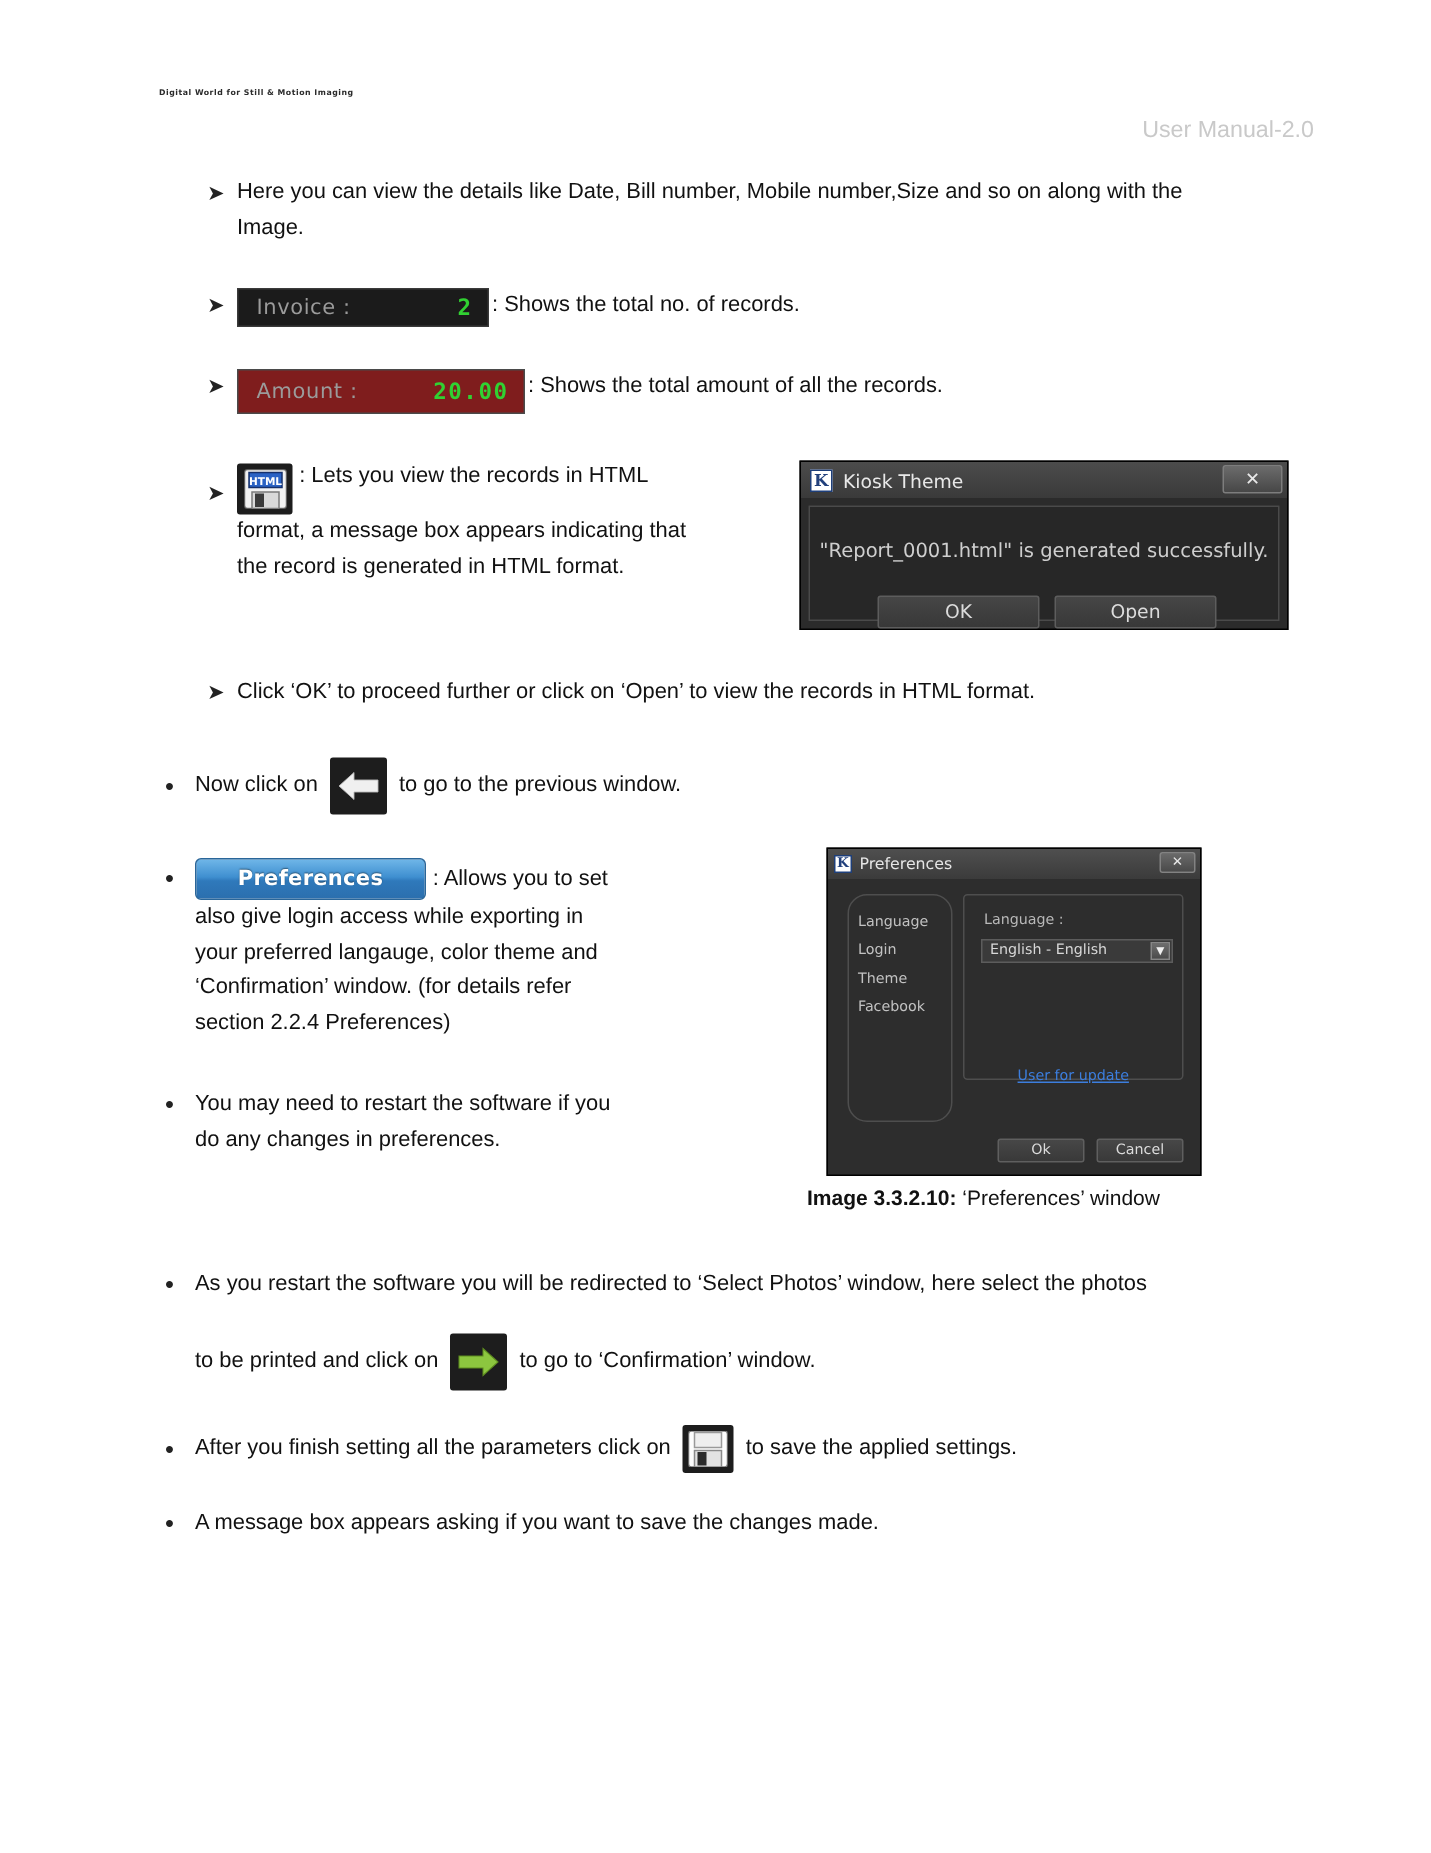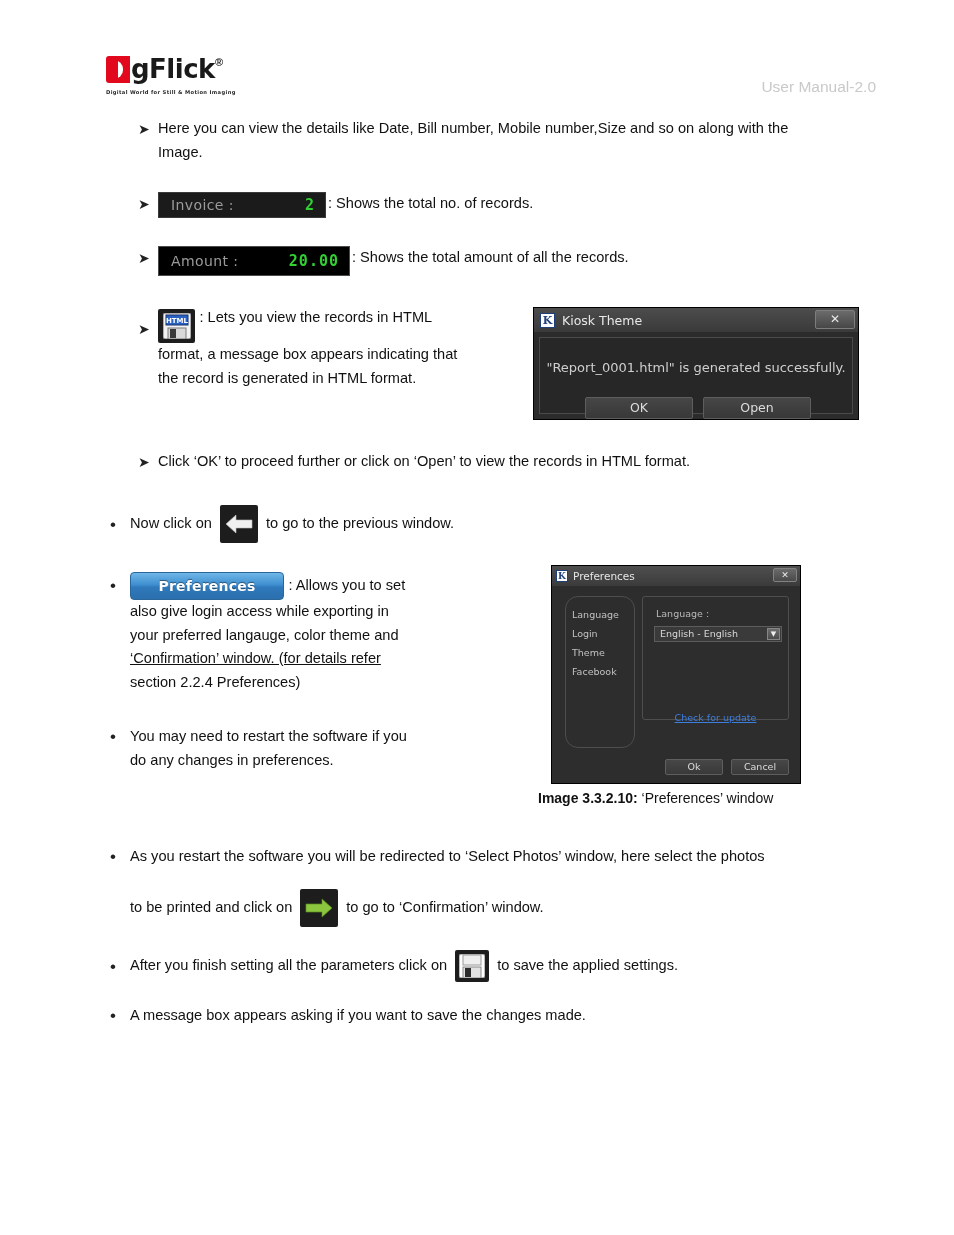--- a/index.html
+++ b/index.html
@@ -155,21 +155,21 @@
     right: 10px;
     top: 50%;
     transform: translateY(-50%);
     color: #31d132;
     font-family: "DejaVu Sans Mono", monospace;
     font-size: 15px;
     font-weight: bold;
     letter-spacing: 1px;
   }
   #invoice-widget { width: 168px; height: 26px; }
-  #amount-widget  { width: 192px; height: 30px; background:#000000; border:1px solid #4a4a4a; }
+  #amount-widget  { width: 192px; height: 30px; background:#7f1d1d; border:1px solid #4a4a4a; }
 
   
   .tile {
     display: inline-block;
     vertical-align: middle;
     background: #1d1d1d;
     position: relative;
     box-sizing: border-box;
   }
   .tile-arrow { width: 38px; height: 38px; border-radius: 2px; }
@@ -418,25 +418,20 @@
     font-size: 14px;
     color: #111;
   }
   .caption b { font-weight: bold; }
 </style>
 </head>
 <body>
 
 <div class="page-header">
   <div class="logo-block">
-    <div class="logo-word">
-      <span class="logo-d"></span>
-      <span class="logo-rest">gFlick</span>
-      <span class="logo-reg">®</span>
-    </div>
     <div class="logo-tagline">Digital World for Still &amp; Motion Imaging</div>
   </div>
   <div class="header-right">User Manual-2.0</div>
 </div>
 
 <div class="content">
 
   <div class="row" style="left:138px; top:117px; width:700px;">
     <span class="bullet-arrow">➤</span>
     <span class="txt" style="width:672px;">Here you can view the details like Date, Bill number, Mobile number,Size and so on along with the Image.</span>
@@ -492,21 +487,21 @@
     <span class="txt-inline" style="margin-left:8px;">to go to the previous window.</span>
   </div>
 
   <div class="row" style="left:110px; top:572px; align-items:flex-start; width:440px;">
     <span class="bullet-dot" style="line-height:28px;">•</span>
     <span style="display:block; width:410px;">
       <span class="pref-btn">Preferences</span>
       <span class="txt-inline">: Allows you to set</span>
       <span class="txt" style="display:block;">also give login access while exporting in</span>
       <span class="txt" style="display:block;">your preferred langauge, color theme and</span>
-      <span class="txt" style="display:block;text-decoration:underline;">‘Confirmation’ window. (for details refer</span>
+      <span class="txt" style="display:block;">‘Confirmation’ window. (for details refer</span>
       <span class="txt" style="display:block;">section 2.2.4 Preferences)</span>
     </span>
   </div>
 
   <div class="row" style="left:110px; top:725px; width:420px;">
     <span class="bullet-dot">•</span>
     <span style="display:block;">
       <span class="txt" style="display:block;">You may need to restart the software if you</span>
       <span class="txt" style="display:block;">do any changes in preferences.</span>
     </span>
@@ -578,20 +573,20 @@
       <div class="pref-nav-item">Login</div>
       <div class="pref-nav-item">Theme</div>
       <div class="pref-nav-item">Facebook</div>
     </div>
     <div class="pref-panel">
       <div class="pref-field-label">Language :</div>
       <div class="pref-select">
         <span>English - English</span>
         <span class="pref-select-arrow">▼</span>
       </div>
-      <div class="pref-link">Check for update</div>
+      <div class="pref-link">User for update</div>
     </div>
     <div class="pref-btn-row">
       <div class="pref-action-btn">Ok</div>
       <div class="pref-action-btn">Cancel</div>
     </div>
   </div>
 </div>
 
 </body></html>

